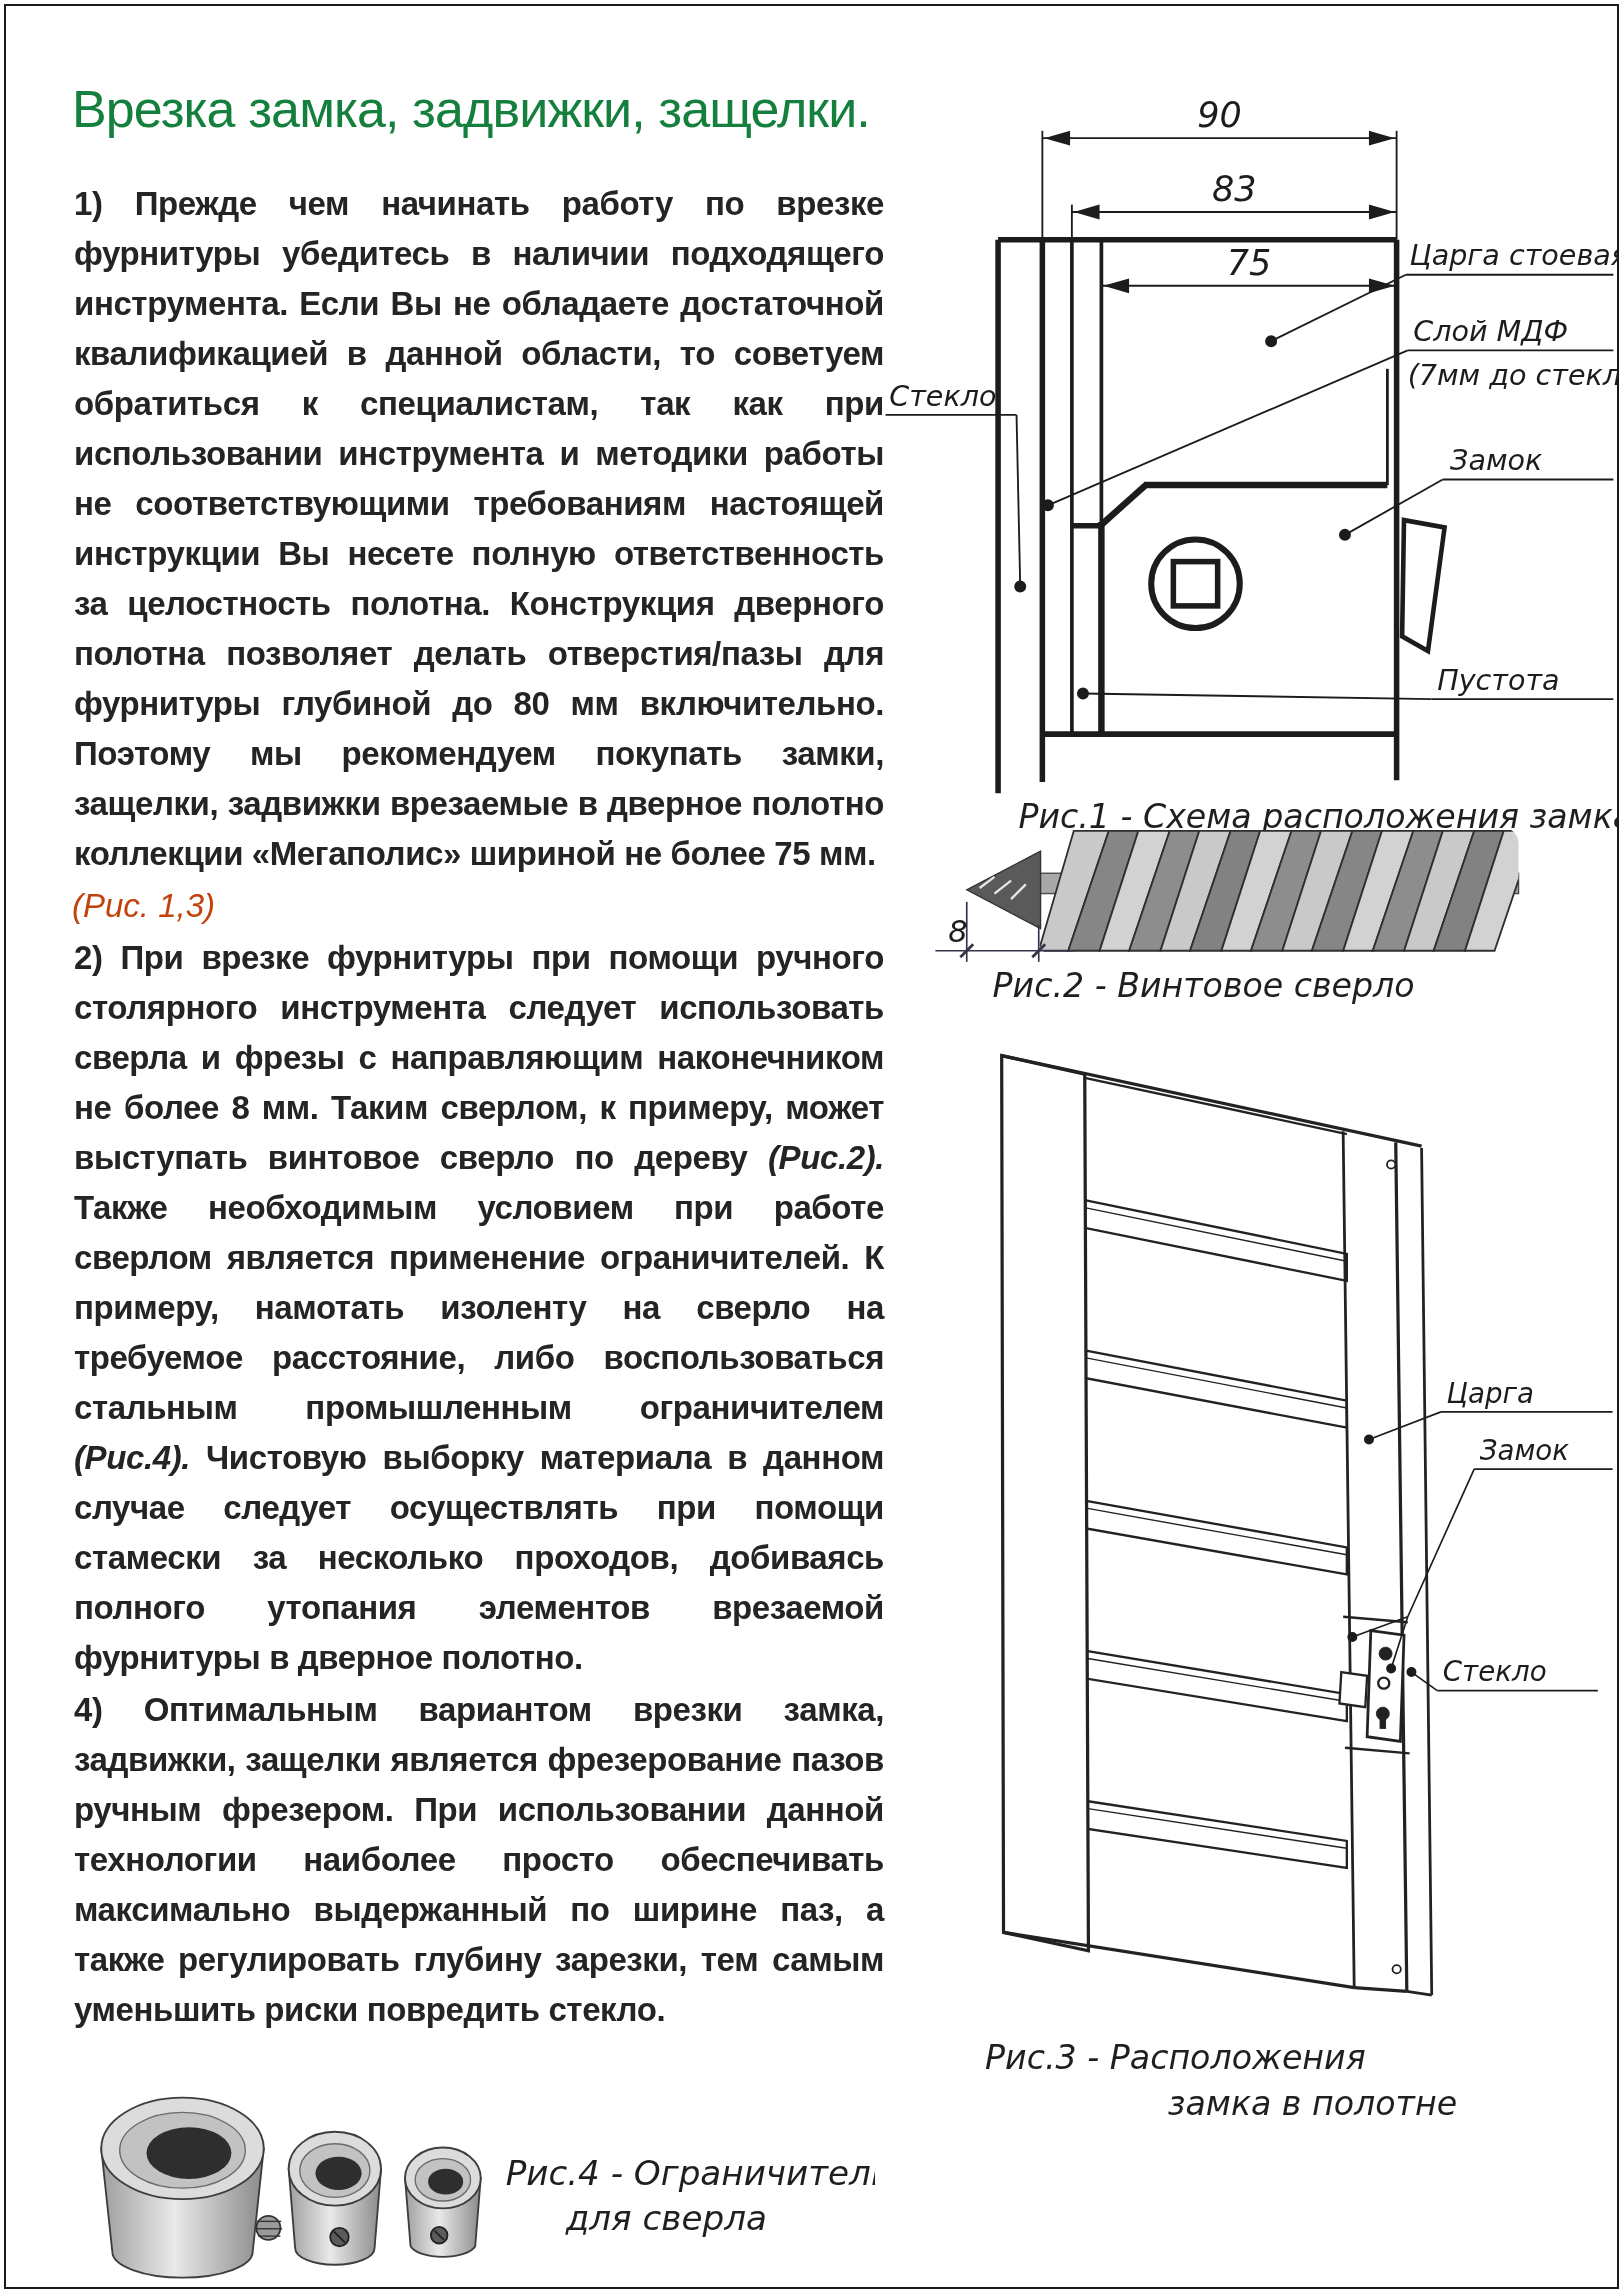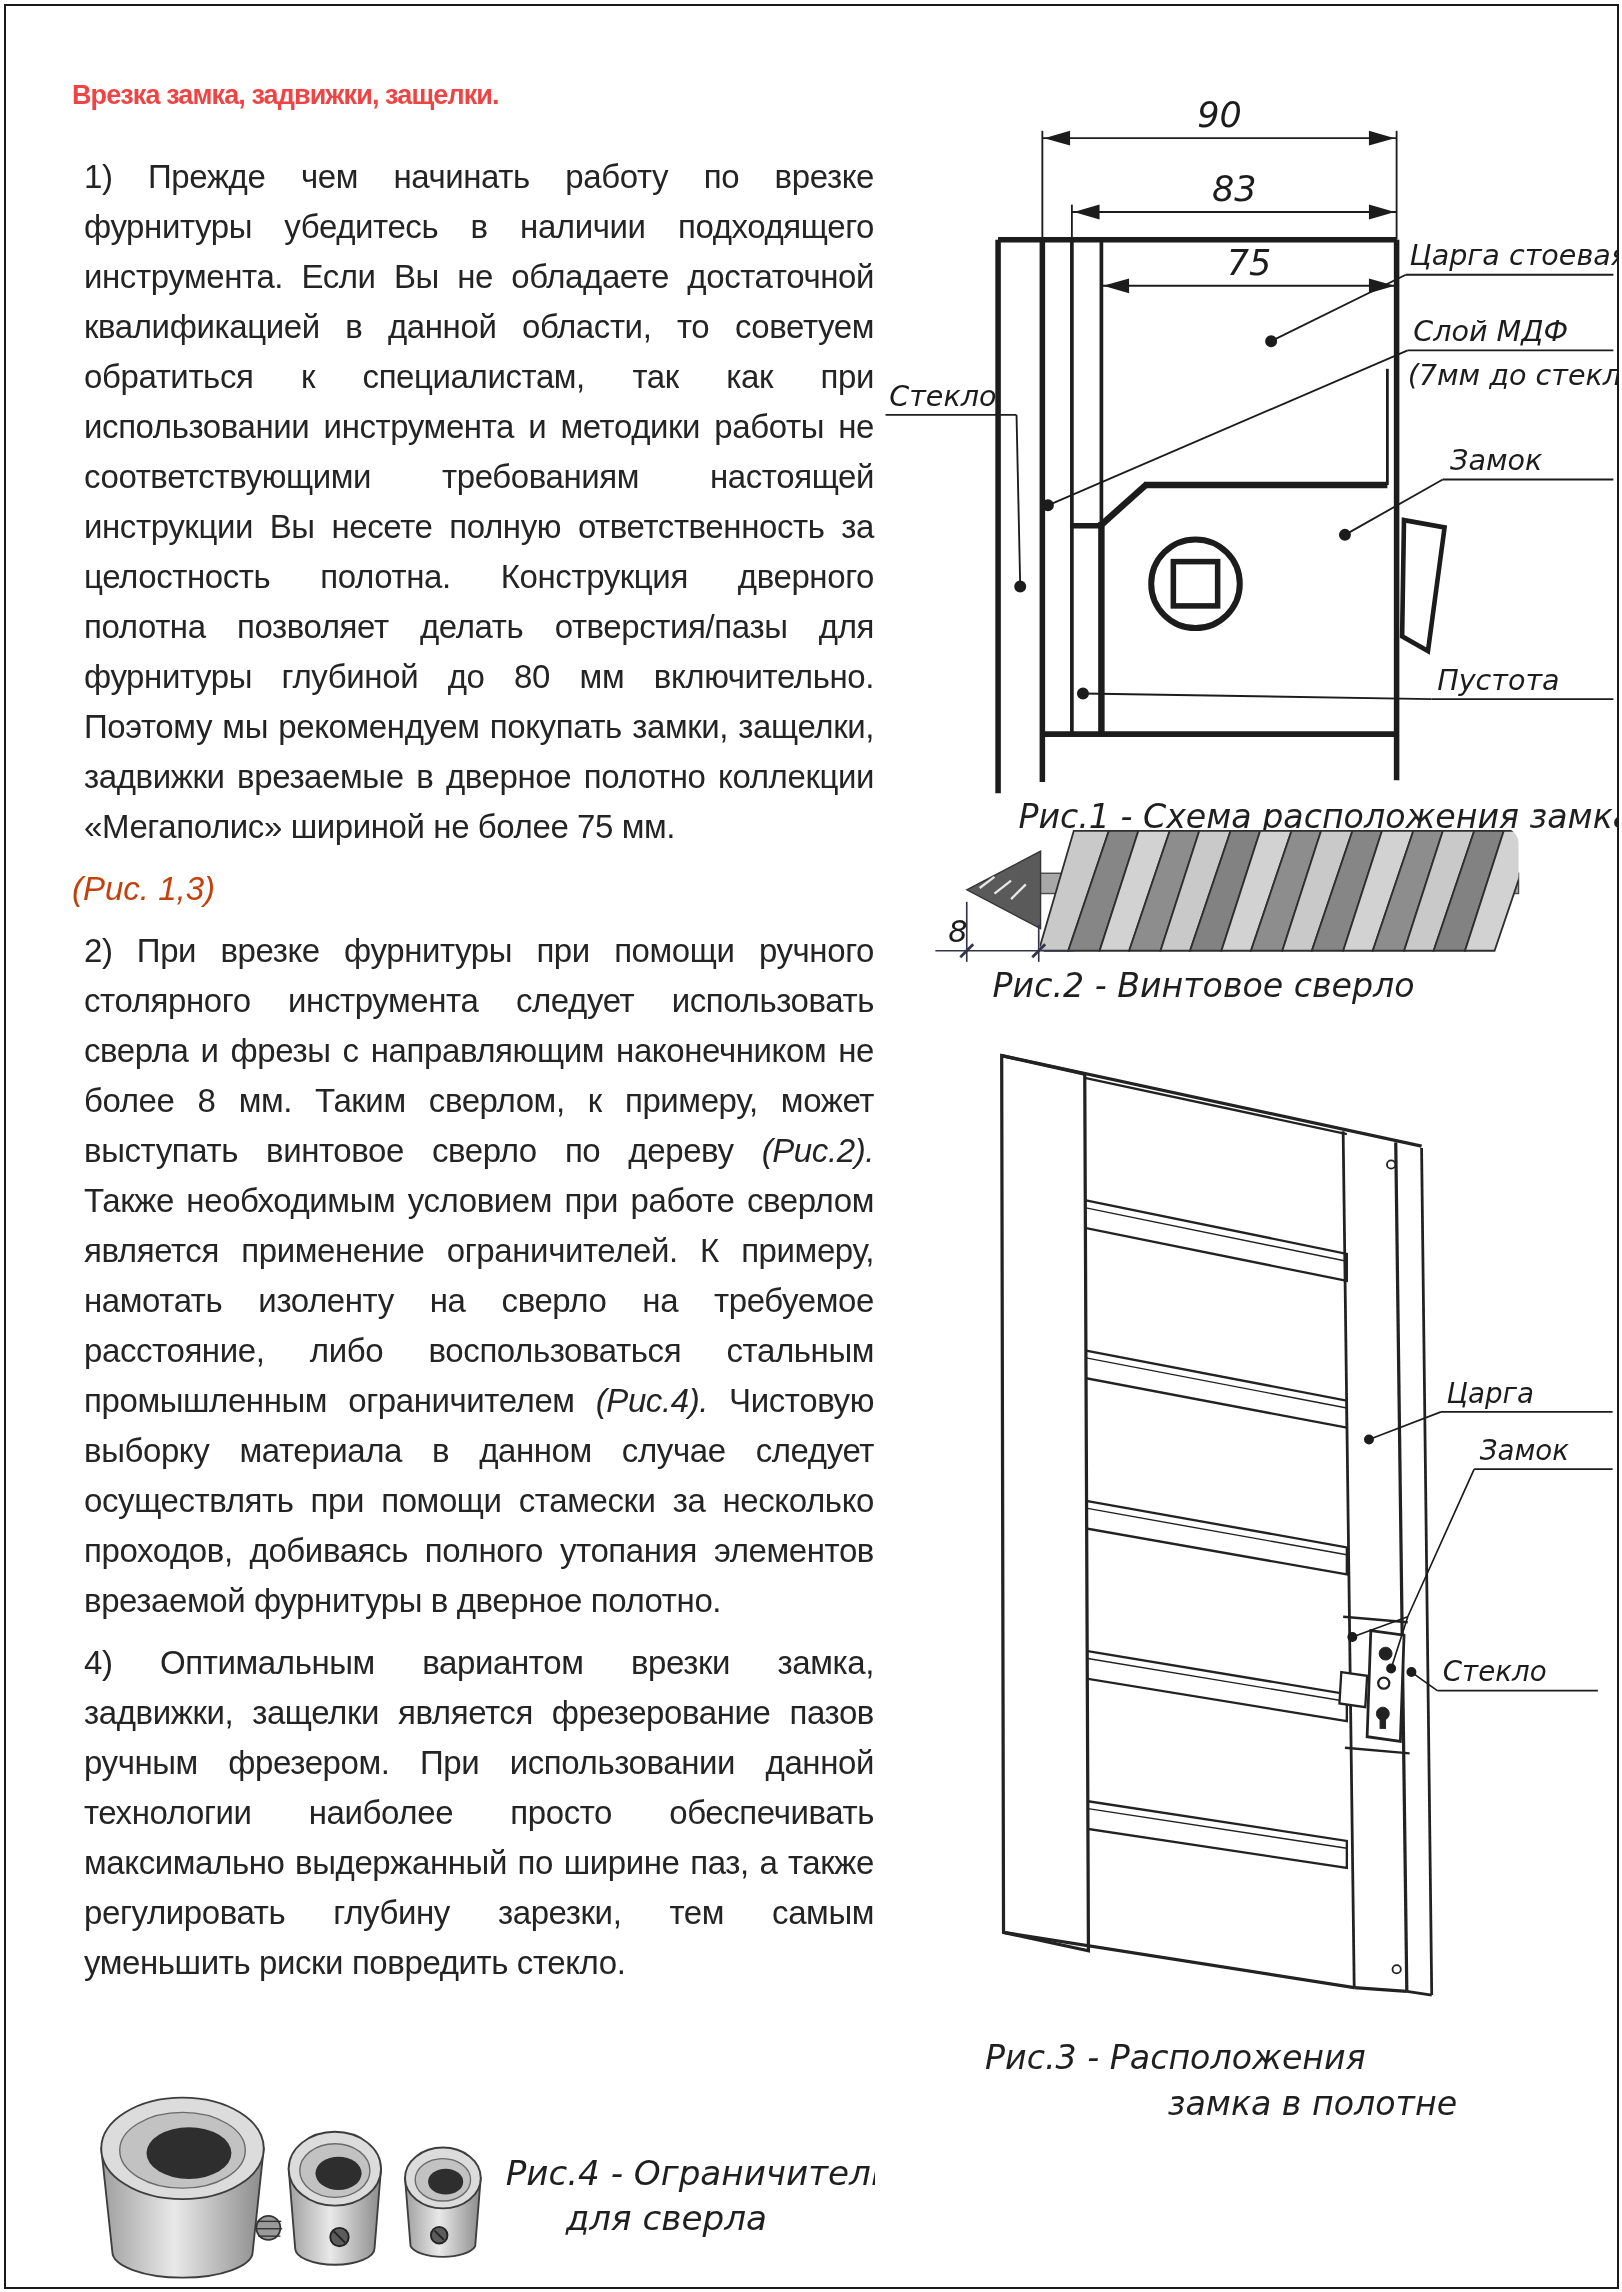--- a/index.html
+++ b/index.html
@@ -1,21 +1,21 @@
 <!DOCTYPE html>
 <html style="font-size:14.8px"><head>
 <meta charset="utf-8">
 <style>
   html,body{margin:0;padding:0;background:#e8e8e8;}
   .page{position:relative;width:1623px;height:2293px;background:#ffffff;overflow:hidden;
         font-family:"Liberation Sans",sans-serif;color:#222;}
   .frame{position:absolute;inset:3.7px;border:2.8px solid #1a1a1a;pointer-events:none;}
   .col{position:absolute;left:72px;top:81px;width:814px;}
-  h1.title{font-size:27px;line-height:1.1;font-weight:bold;color:#ef4444;margin:0 0 41px 0;letter-spacing:-0.9px;}
-  p.body{font-size:33px;line-height:50px;text-align:justify;margin:12px;color:#242424;letter-spacing:-0.4px;}
+  h1.title{font-size:52px;line-height:1.1;font-weight:normal;color:#15803d;margin:0 0 41px 0;letter-spacing:-0.9px;}
+  p.body{font-size:33px;line-height:50px;text-align:justify;margin:2px;color:#242424;letter-spacing:-0.4px;font-weight:bold;}
   p.figref{font-size:33px;line-height:50px;font-style:italic;margin:1.8px 0 0 0;color:#c2410c;}
   .sp1{margin-top:61px;}
   .sp2{margin-top:57px;}
   .it{font-style:italic;}
   .fig{position:absolute;}
   svg text{font-family:"DejaVu Sans",sans-serif;}
   .cad{font-style:italic;fill:#1c1c1c;}
   .cap{font-style:italic;fill:#1f1f1f;}
 </style>
 </head>

